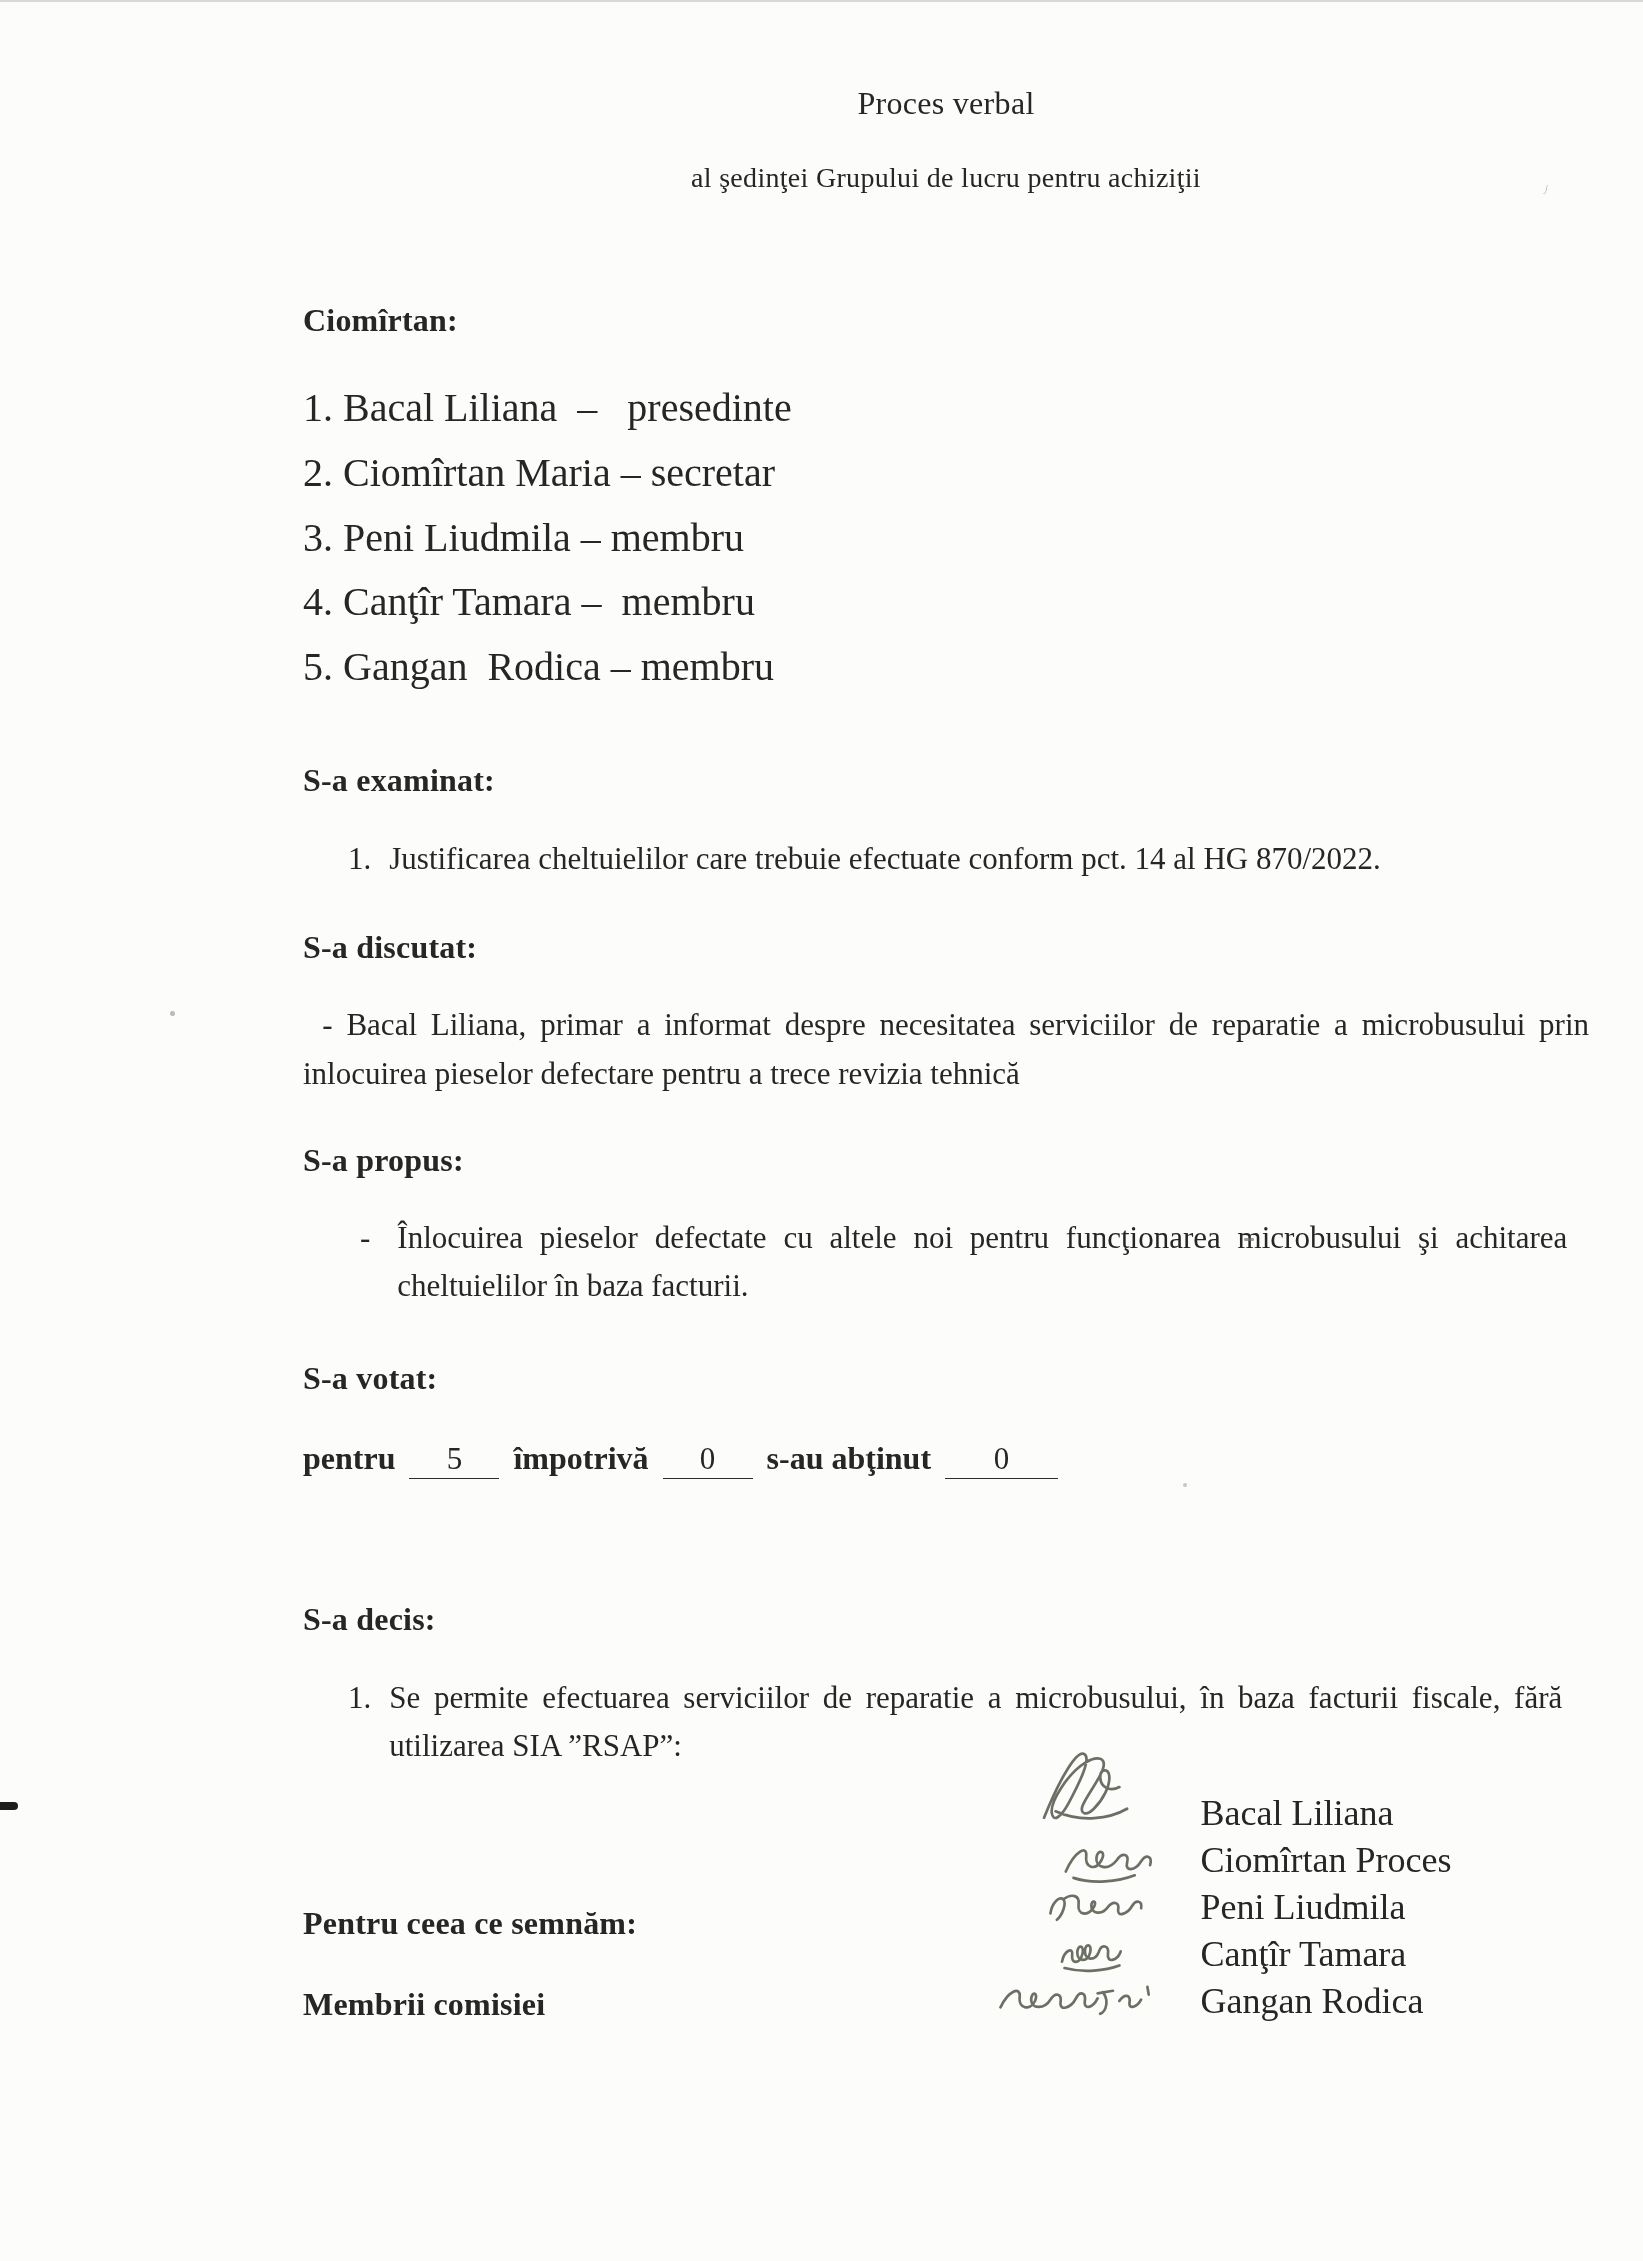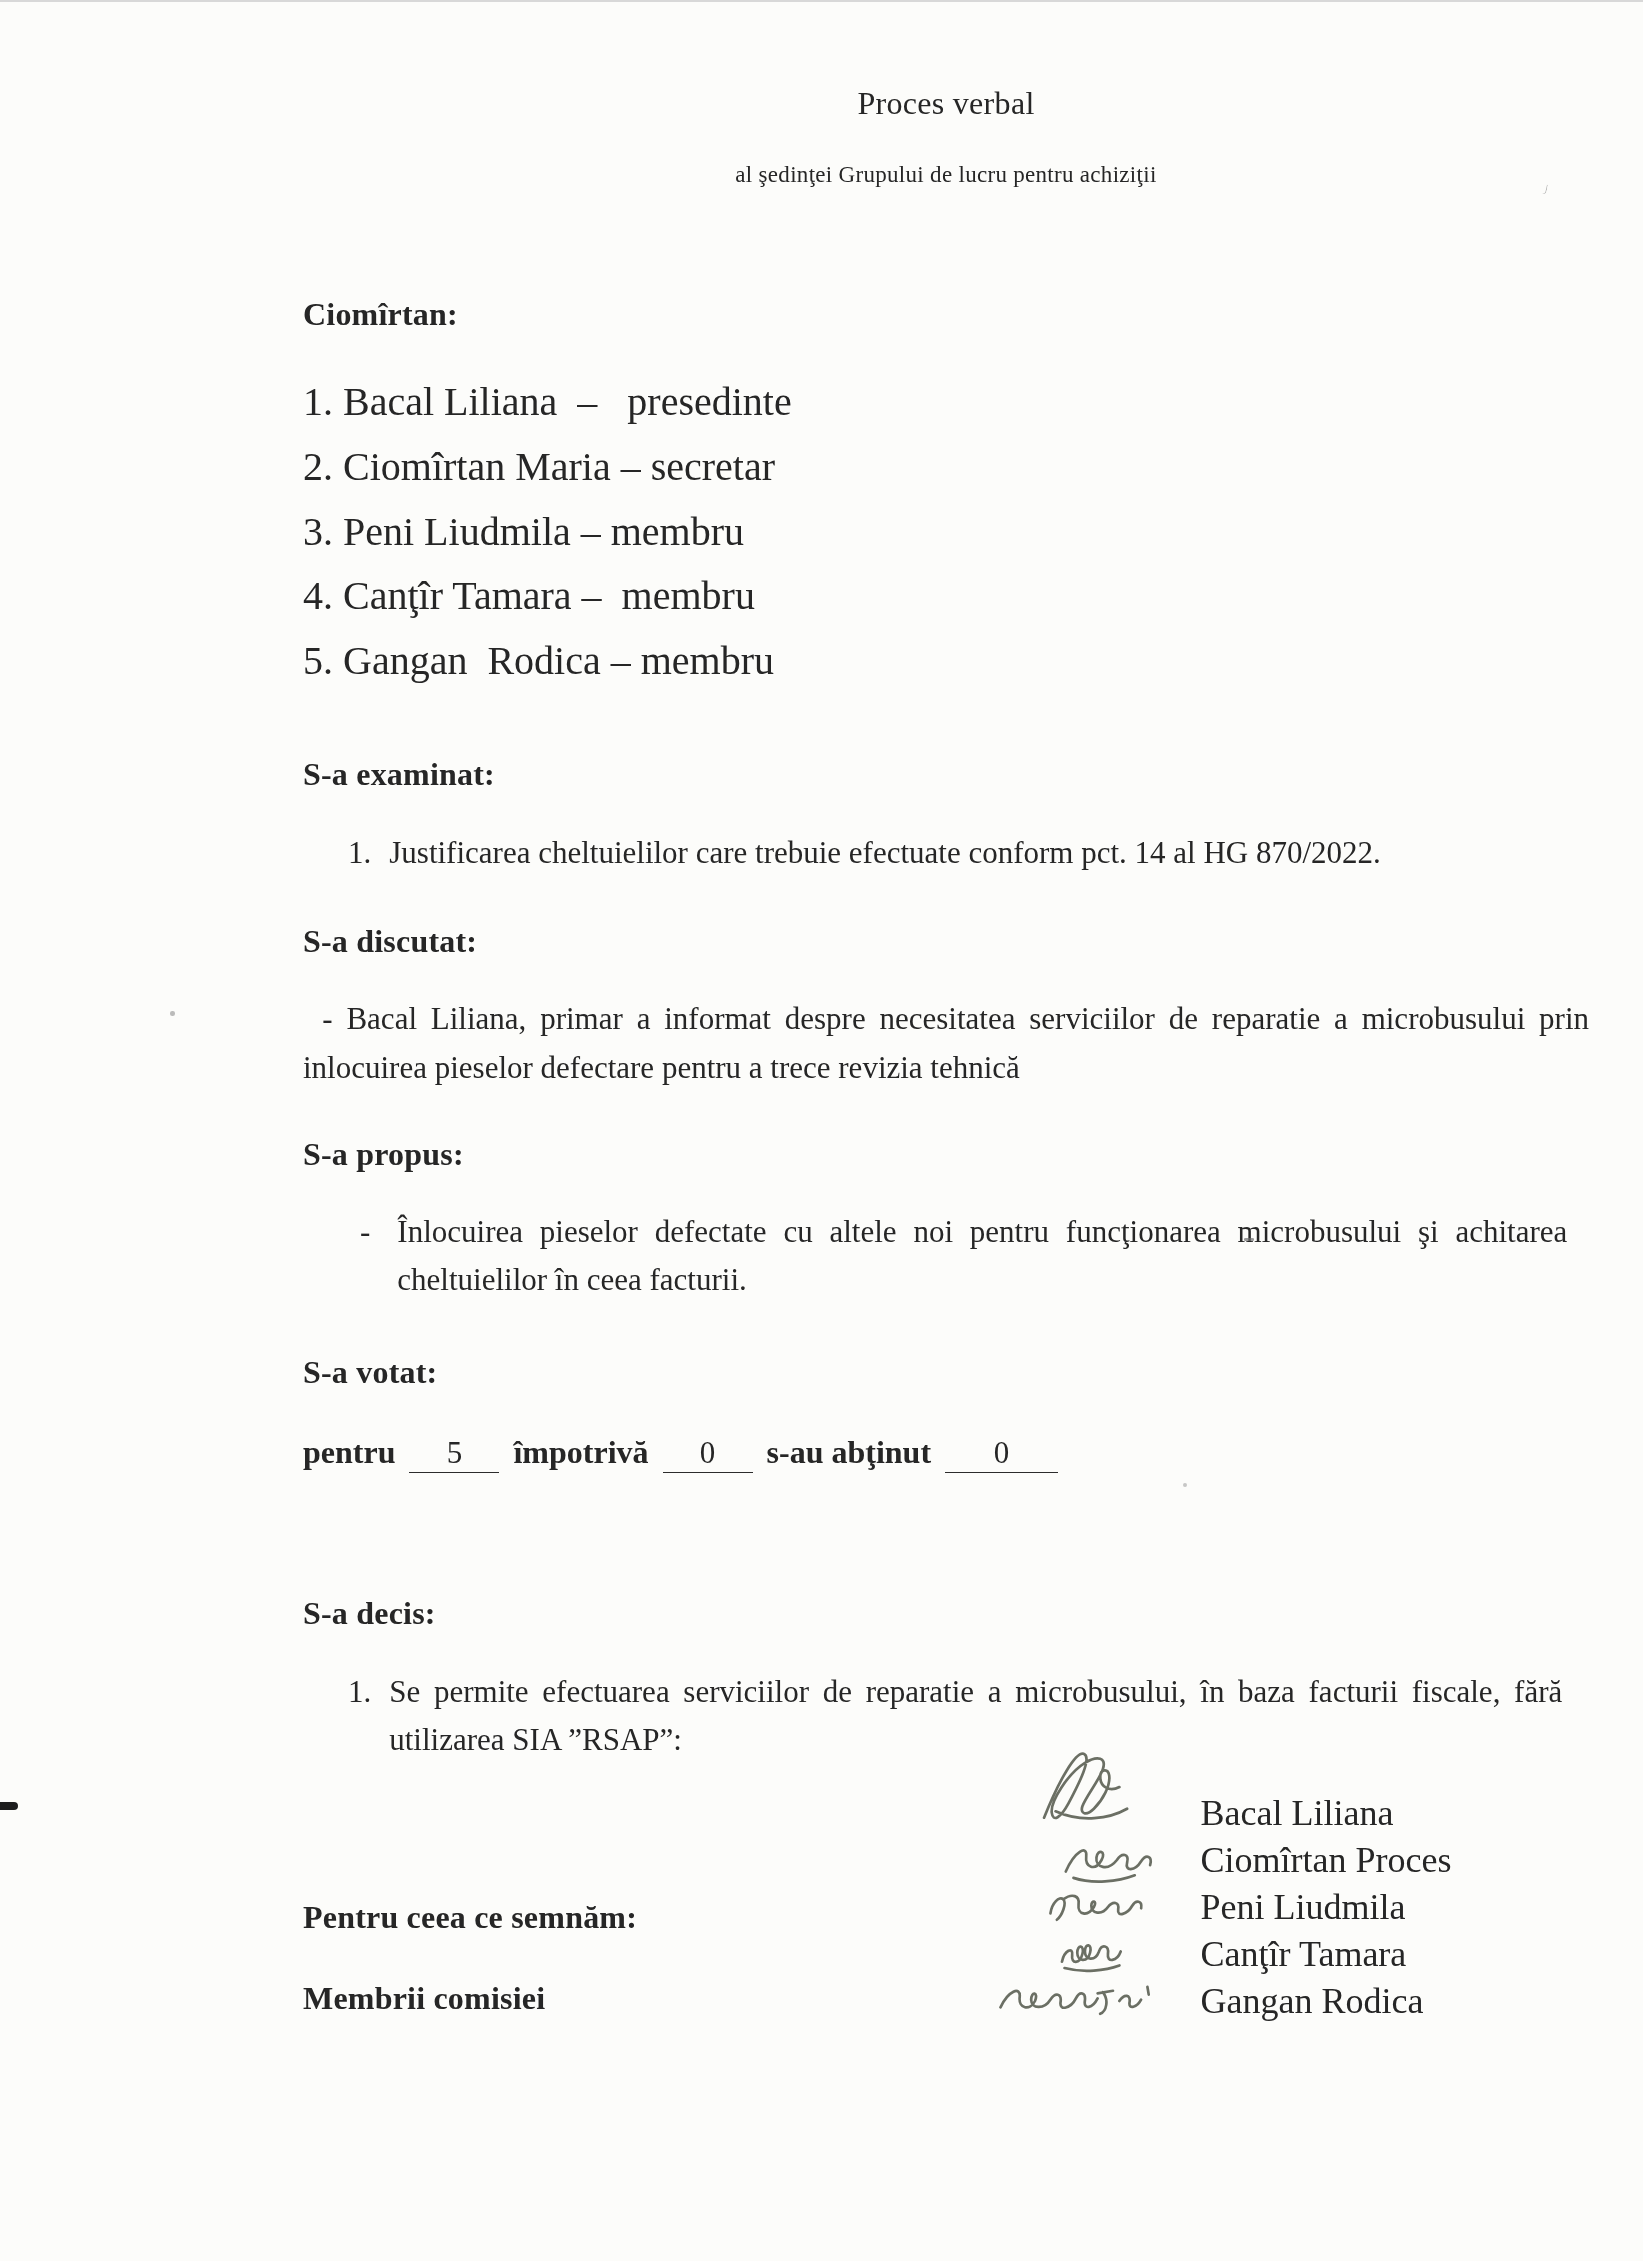--- a/index.html
+++ b/index.html
@@ -27,21 +27,21 @@
     padding-top: 83px;
     text-align: center;
     font-size: 32px;
     font-weight: normal;
     letter-spacing: 0.3px;
   }
   .doc-subtitle {
     margin: 0;
     margin-top: 40px;
     text-align: center;
-    font-size: 23px;
+    font-size: 28px;
     font-weight: normal;
     letter-spacing: 0.3px;
   }
   .heading {
     font-weight: bold;
     font-size: 32px;
     letter-spacing: 0.2px;
   }
   .h-present   { margin-top: 108px; }
   .h-examined  { margin-top: 62px; }
@@ -200,21 +200,21 @@
     </div>
 
     <div class="heading h-discussed">S-a discutat:</div>
 
     <div class="paragraph">- Bacal Liliana, primar a informat despre necesitatea serviciilor de reparatie a microbusului prin inlocuirea pieselor defectare pentru a trece revizia tehnică</div>
 
     <div class="heading h-proposed">S-a propus:</div>
 
     <div class="dash-item">
       <span class="item-num">-</span>
-      <div class="item-text">Înlocuirea pieselor defectate cu altele noi pentru funcţionarea microbusului şi achitarea cheltuielilor în ceea facturii.</div>
+      <div class="item-text">Înlocuirea pieselor defectate cu altele noi pentru funcţionarea microbusului şi achitarea cheltuielilor în baza facturii.</div>
     </div>
 
     <div class="heading h-voted">S-a votat:</div>
 
     <div class="vote-line">
       <span class="vlabel">pentru</span><span class="blank">5</span><span class="vlabel">împotrivă</span><span class="blank">0</span><span class="vlabel">s-au abţinut</span><span class="blank wide">0</span>
     </div>
 
     <div class="heading h-decided">S-a decis:</div>
 

